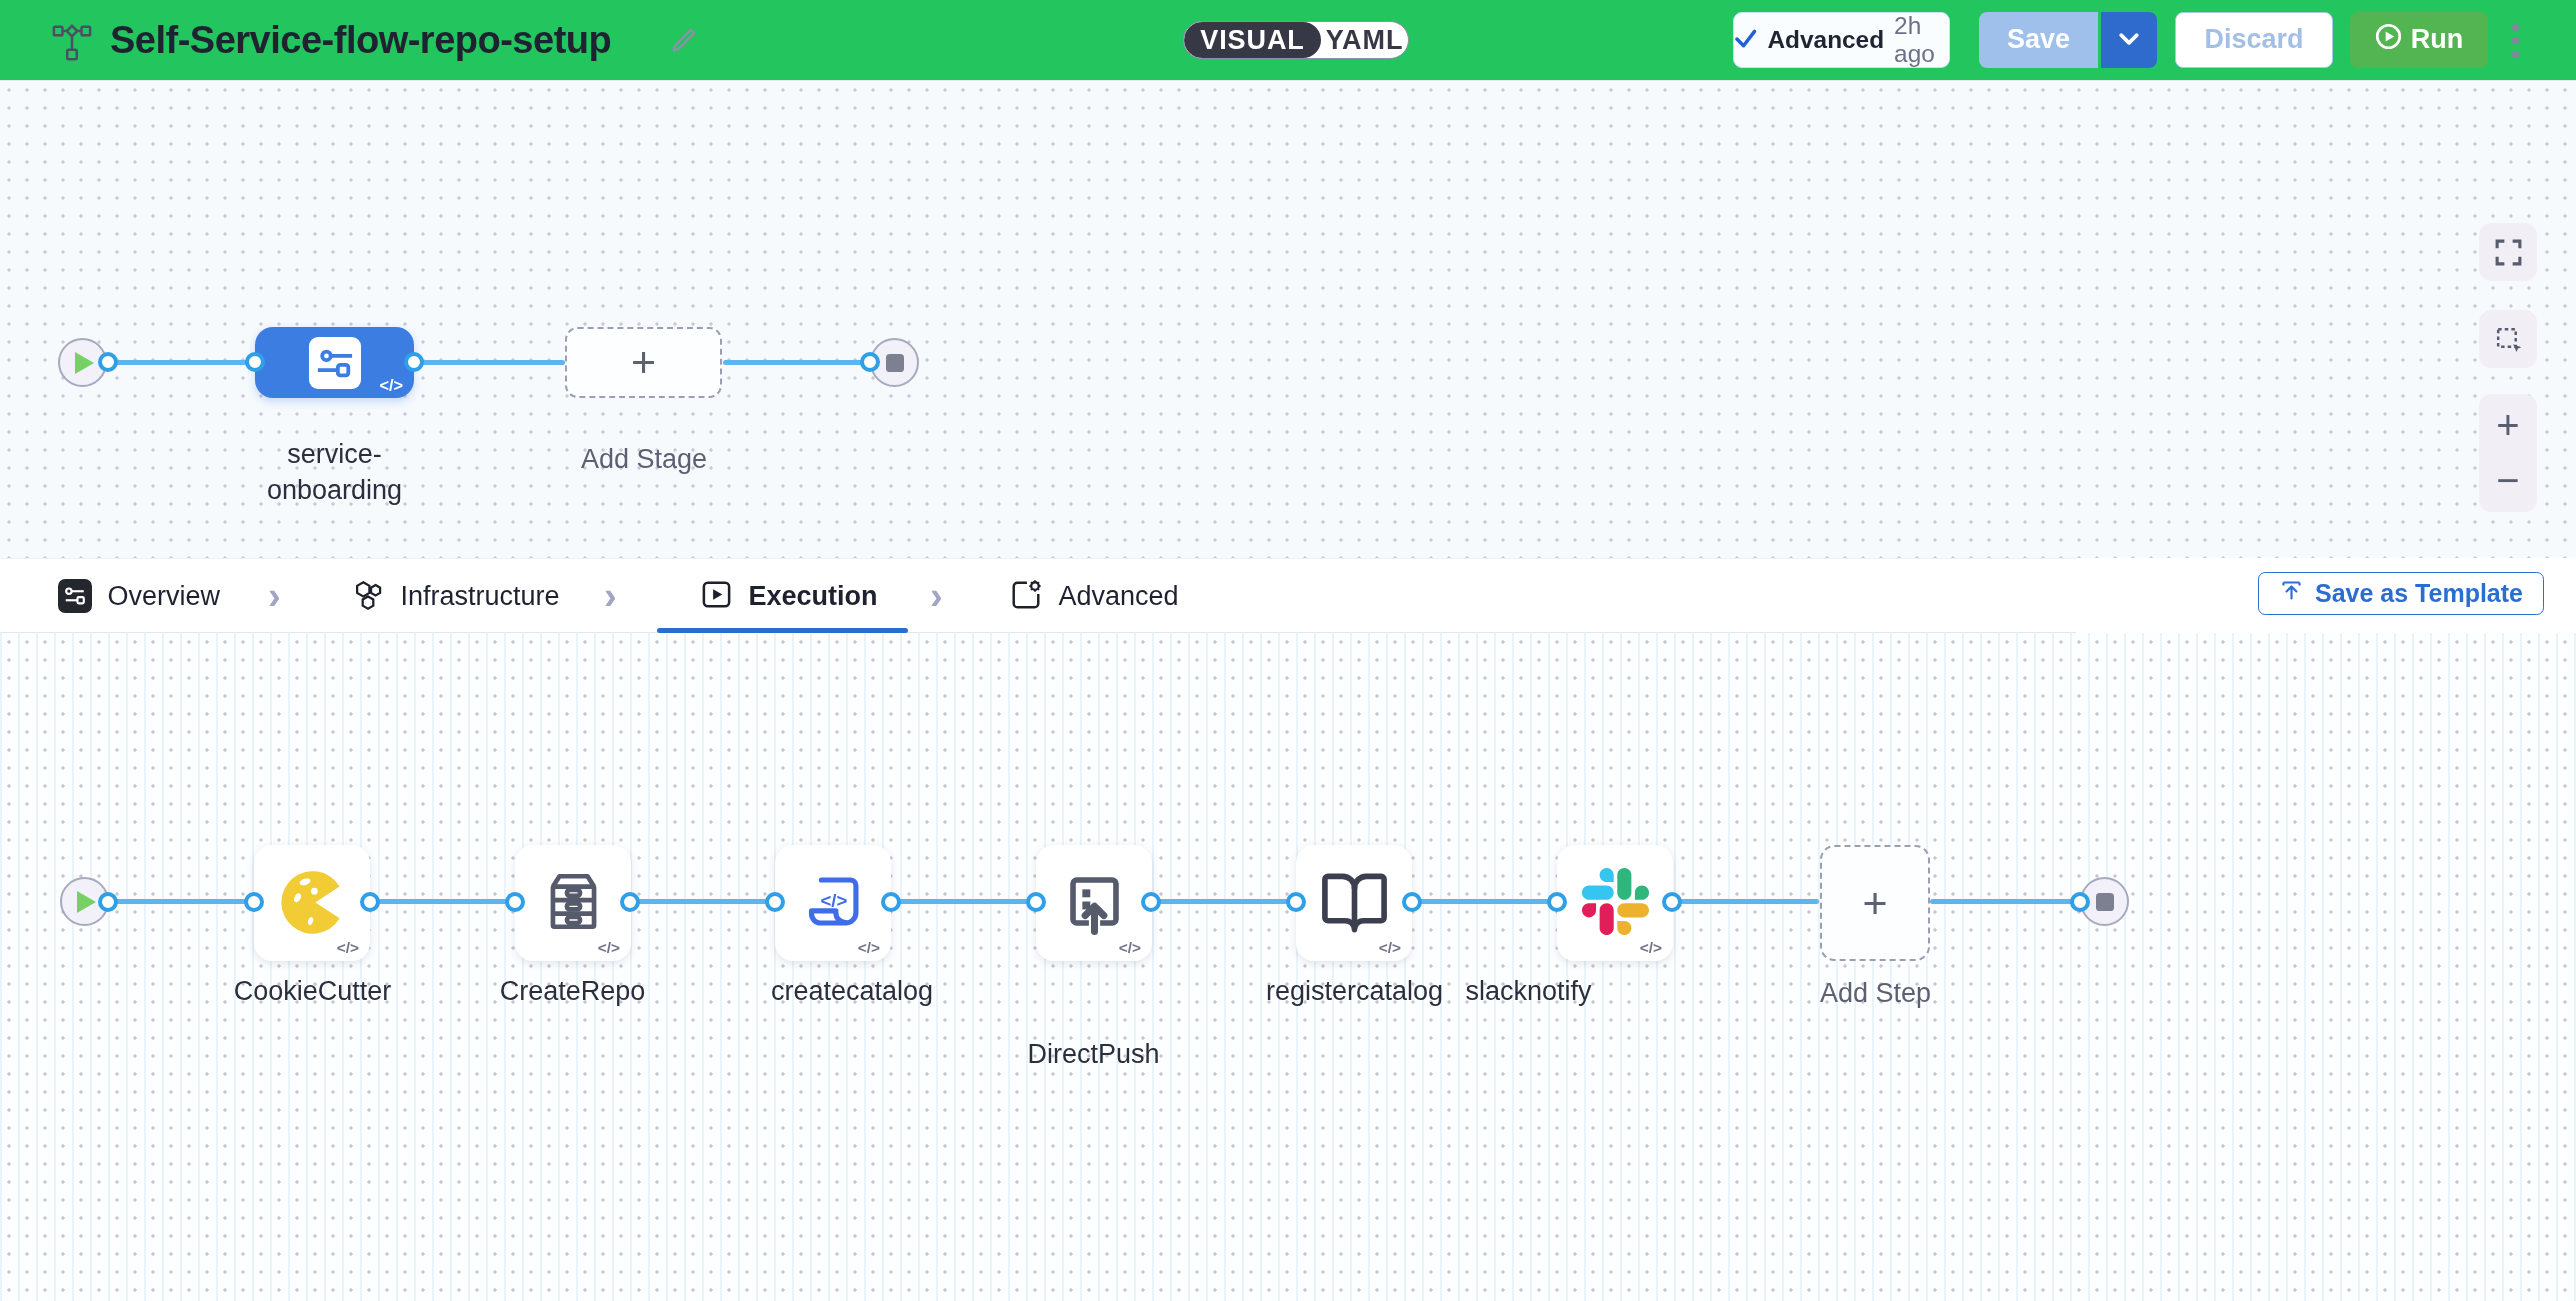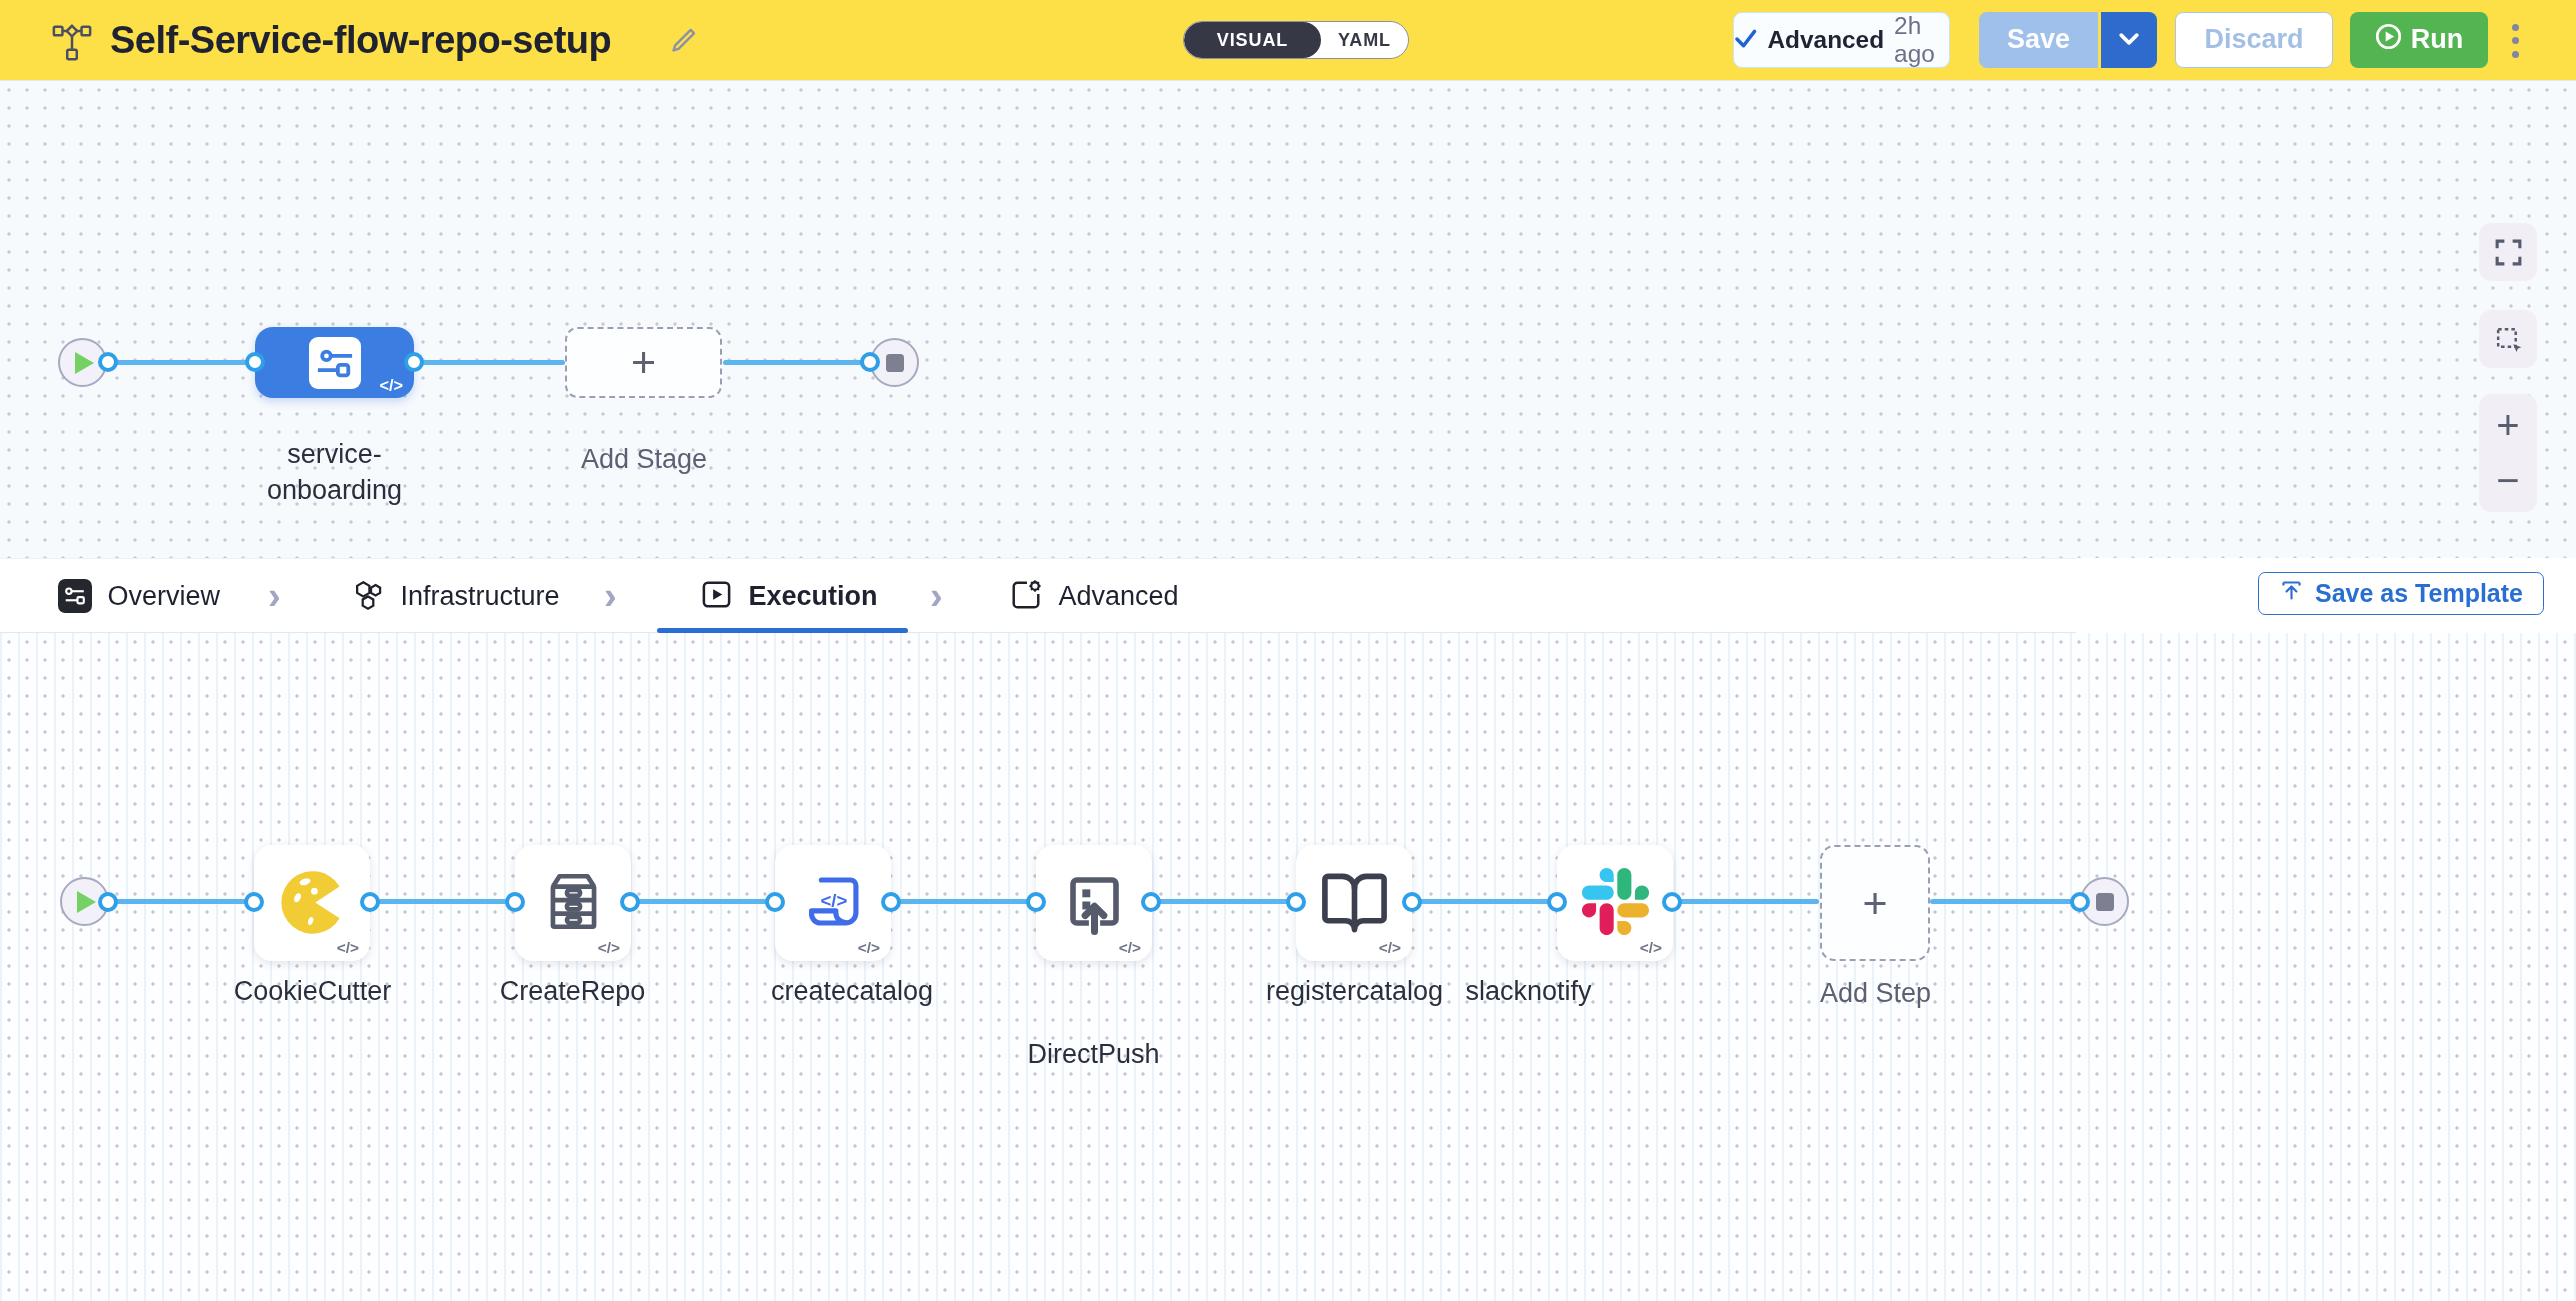--- a/index.html
+++ b/index.html
@@ -4,34 +4,34 @@
 <style>
   * { margin:0; padding:0; box-sizing:border-box; }
   html,body { background:#fff; }
   .app {
     position:relative; width:2576px; height:1302px; overflow:hidden;
     font-family:"Liberation Sans", sans-serif; color:#23263a; background:#fff;
   }
   
   .header {
     position:absolute; left:0; top:0; width:2576px; height:81px;
-    background:#fde047; border-bottom:0.9px solid #e7e9f0; z-index:5;
+    background:#22c55e; border-bottom:0.9px solid #e7e9f0; z-index:5;
   }
   .hdr-flow-icon { position:absolute; left:51px; top:21px; }
   .hdr-title {
     position:absolute; left:110px; top:0; height:81px; line-height:81px;
     font-size:38px; font-weight:bold; color:#1f2230; letter-spacing:-0.5px;
   }
   .hdr-pencil { position:absolute; left:668px; top:25px; cursor:pointer; }
   .mode-toggle {
     position:absolute; left:1183px; top:21px; width:226px; height:38px;
     border:1.8px solid #8d91a8; border-radius:20px; background:#fff; display:flex; overflow:hidden;
   }
   .mode-seg { display:flex; align-items:center; justify-content:center;
-    font-size:18px; font-weight:bold; letter-spacing:0.9px; cursor:pointer; }
+    font-size:27px; font-weight:bold; letter-spacing:0.9px; cursor:pointer; }
   .mode-visual { width:137px; background:#363846; color:#fff; border-radius:18px; }
   .mode-yaml { flex:1; color:#363846; }
   .validated-badge {
     position:absolute; left:1733px; top:11.8px; width:217px; height:56px;
     background:#fafdff; border:1.8px solid #cbe2f6; border-radius:9px;
     display:flex; align-items:center; justify-content:center; gap:10px;
   }
   .validated-label { font-size:24.4px; font-weight:bold; color:#1f2433; }
   .validated-time { font-size:24.4px; color:#6c7088; }
   .save-split { position:absolute; left:1979px; top:11.8px; height:56px; display:flex; gap:2.7px; }

